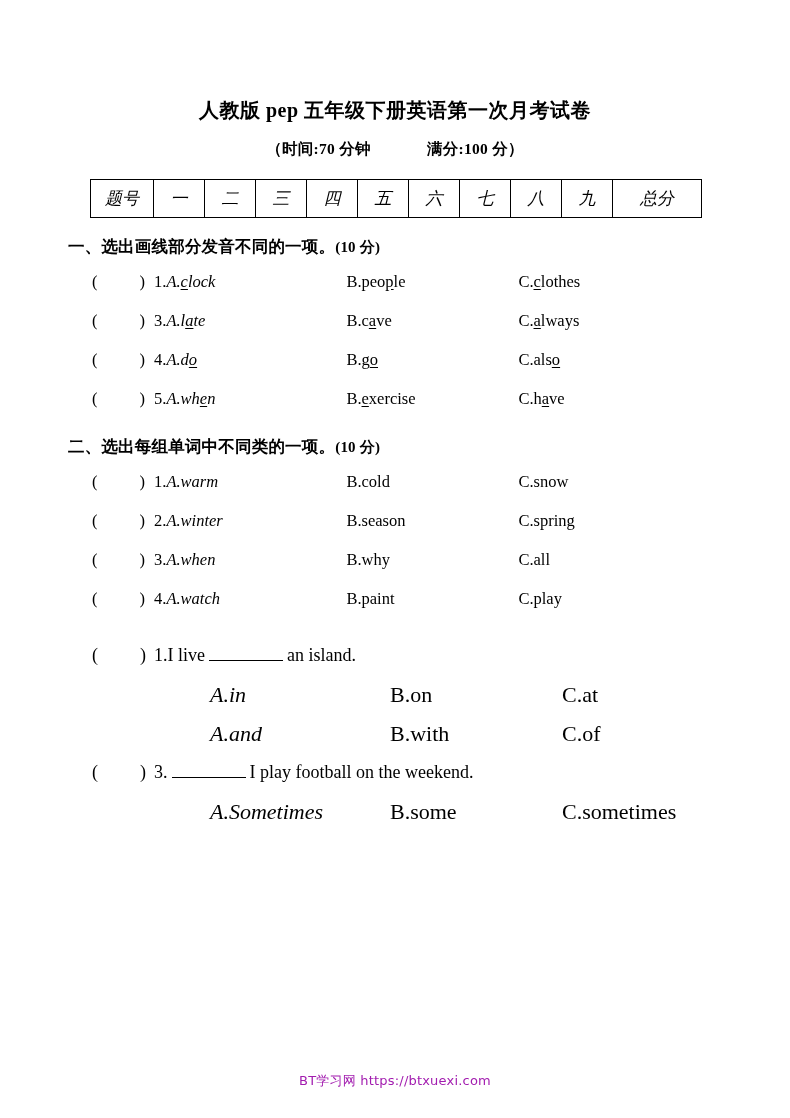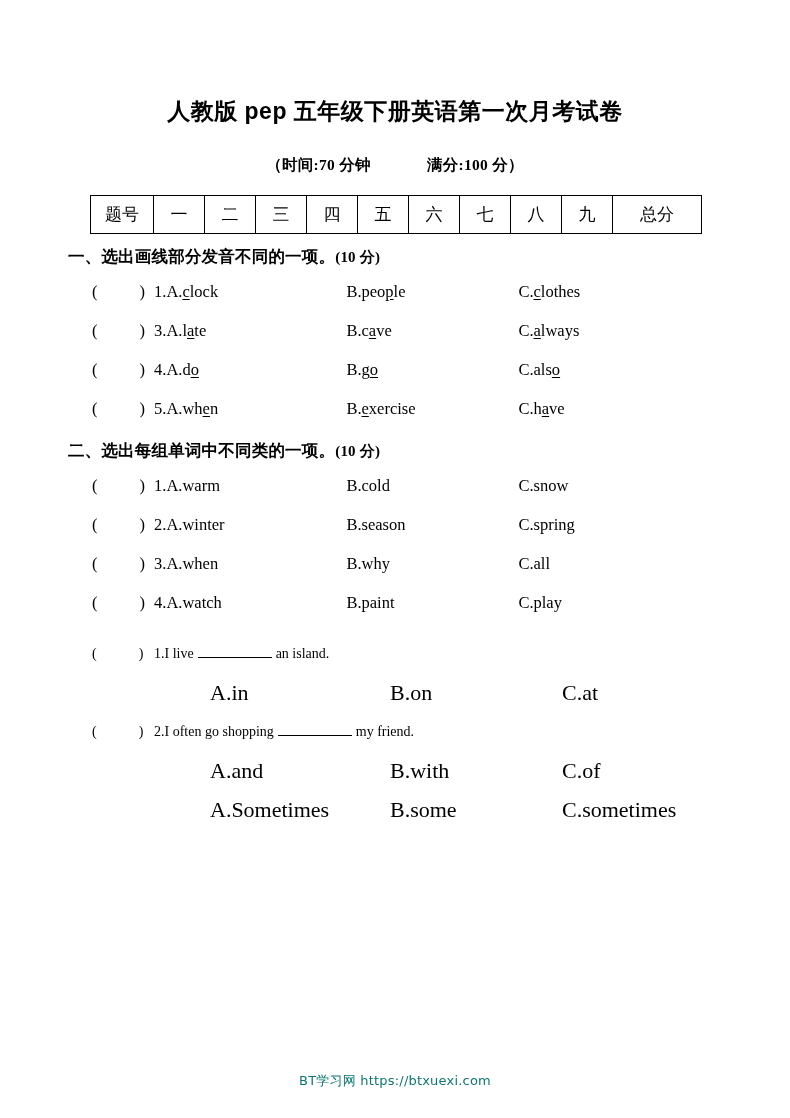--- a/index.html
+++ b/index.html
@@ -20,33 +20,33 @@
     position: relative;
     width: 790px;
     height: 1118px;
     box-sizing: border-box;
     padding: 0 48px;
   }
 
   
   .title {
     text-align: center;
-    font-family: Liberation Sans, sans-serif;
+    font-family: Liberation Serif, serif;
     font-weight: bold;
-    font-size: 23px;
+    font-size: 20px;
     letter-spacing: 0.5px;
     margin: 0;
     padding-top: 97px;
     line-height: 1.3;
   }
   .subtitle {
     text-align: center;
     font-weight: bold;
     font-size: 15.5px;
-    margin: 12px;
+    margin: 0;
     padding-top: 16px;
     letter-spacing: 0.3px;
   }
   .subtitle .gap {
     display: inline-block;
     width: 56px;
   }
 
   
   .score-table-wrap {
@@ -60,28 +60,29 @@
     table-layout: fixed;
   }
   table.score-table td {
     border: 1px solid #000000;
     height: 37px;
     text-align: center;
     vertical-align: middle;
     font-size: 17px;
     font-family: "Liberation Serif", serif;
     padding: 0;
+    font-style: italic;
   }
   table.score-table .col-label { width: 62px; }
   table.score-table .col-num { width: 50px; }
   table.score-table .col-total { width: 88px; }
 
   
   .section {
-    margin-top: 12px;
+    margin-top: 18px;
   }
   .section-heading {
     font-weight: bold;
     font-size: 16.5px;
     margin: 0 0 4px 0;
     padding-left: 20px;
     letter-spacing: 0.2px;
   }
   .section-heading .pts {
     font-size: 15px;
@@ -97,35 +98,35 @@
   }
   .q-paren {
     display: inline-block;
     width: 62px;
   }
   .q-paren .lp { margin-right: 42px; }
 
   .opt {
     display: inline-block;
   }
-  .opt-a { width: 180px; }
+  .opt-a { width: 180px; font-style: italic; }
   .opt-b { width: 172px; }
   .opt-c { }
 
   u.ul {
     text-decoration: underline;
     text-underline-offset: 2px;
   }
 
   
   .q-row-stem {
     position: relative;
     height: 39px;
     line-height: 39px;
-    font-size: 14px;
+    font-size: 18px;
     padding-left: 44px;
     white-space: nowrap;
   }
   .q-row-opts {
     position: relative;
     height: 39px;
     line-height: 39px;
     font-size: 22px;
     padding-left: 162px;
     white-space: nowrap;
@@ -144,21 +145,21 @@
 
   
   .footer {
     position: absolute;
     left: 0;
     right: 0;
     bottom: 28px;
     text-align: center;
     font-family: "DejaVu Sans", sans-serif;
     font-size: 13px;
-    color: #0f766e;
+    color: #a21caf;
     letter-spacing: 0.2px;
   }
 </style>
 </head>
 <body>
 
 <div class="page">
 
   <h1 class="title">人教版 pep 五年级下册英语第一次月考试卷</h1>
 
@@ -234,27 +235,27 @@
 
   <div class="section">
 
     <div class="q-row-stem">
       <span class="q-paren"><span class="lp">(</span>)</span><span>1.</span><span>I live</span><span class="blank blank-w1"></span><span>an island.</span>
     </div>
     <div class="q-row-opts">
       <span class="opt opt-a">A.in</span><span class="opt opt-b">B.on</span><span class="opt opt-c">C.at</span>
     </div>
 
-    <div class="q-row-stem">
-      <span class="q-paren"><span class="lp">(</span>)</span><span>2.</span><span>I often go shopping</span><span class="blank blank-w1"></span><span>my friend.</span>
-    </div>
     <div class="q-row-opts">
       <span class="opt opt-a">A.and</span><span class="opt opt-b">B.with</span><span class="opt opt-c">C.of</span>
     </div>
 
+    <div class="q-row-stem">
+      <span class="q-paren"><span class="lp">(</span>)</span><span>3.</span><span></span><span class="blank blank-w1"></span><span>I play football on the weekend.</span>
+    </div>
     <div class="q-row-opts">
       <span class="opt opt-a">A.Sometimes</span><span class="opt opt-b">B.some</span><span class="opt opt-c">C.sometimes</span>
     </div>
   </div>
 
   <div class="footer">BT学习网 https://btxuexi.com</div>
 
 </div>
 
 </body></html>

